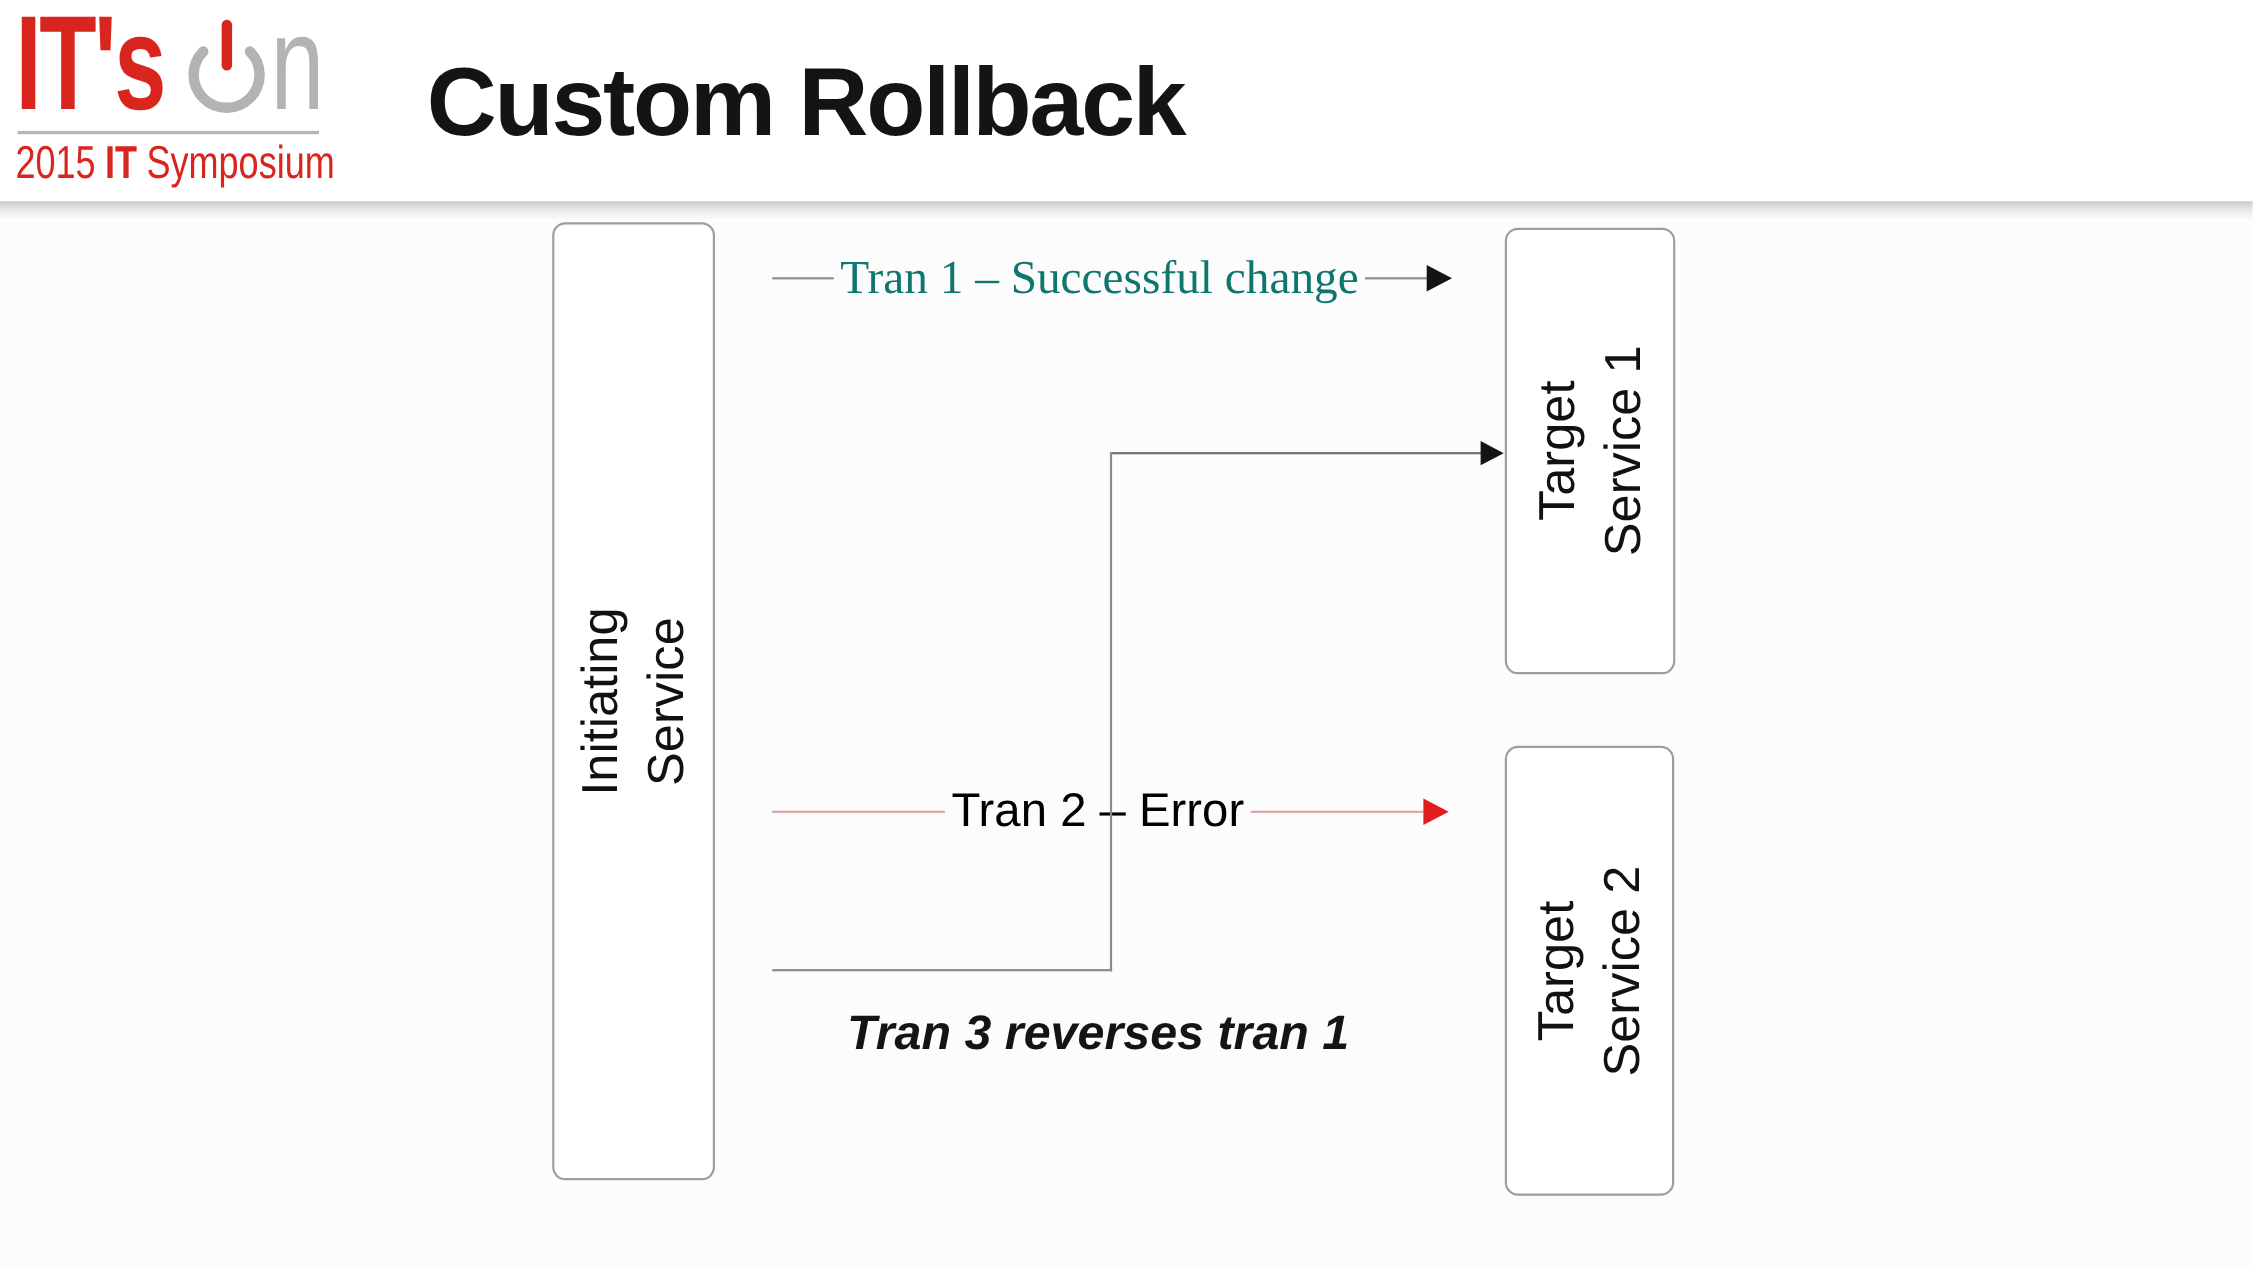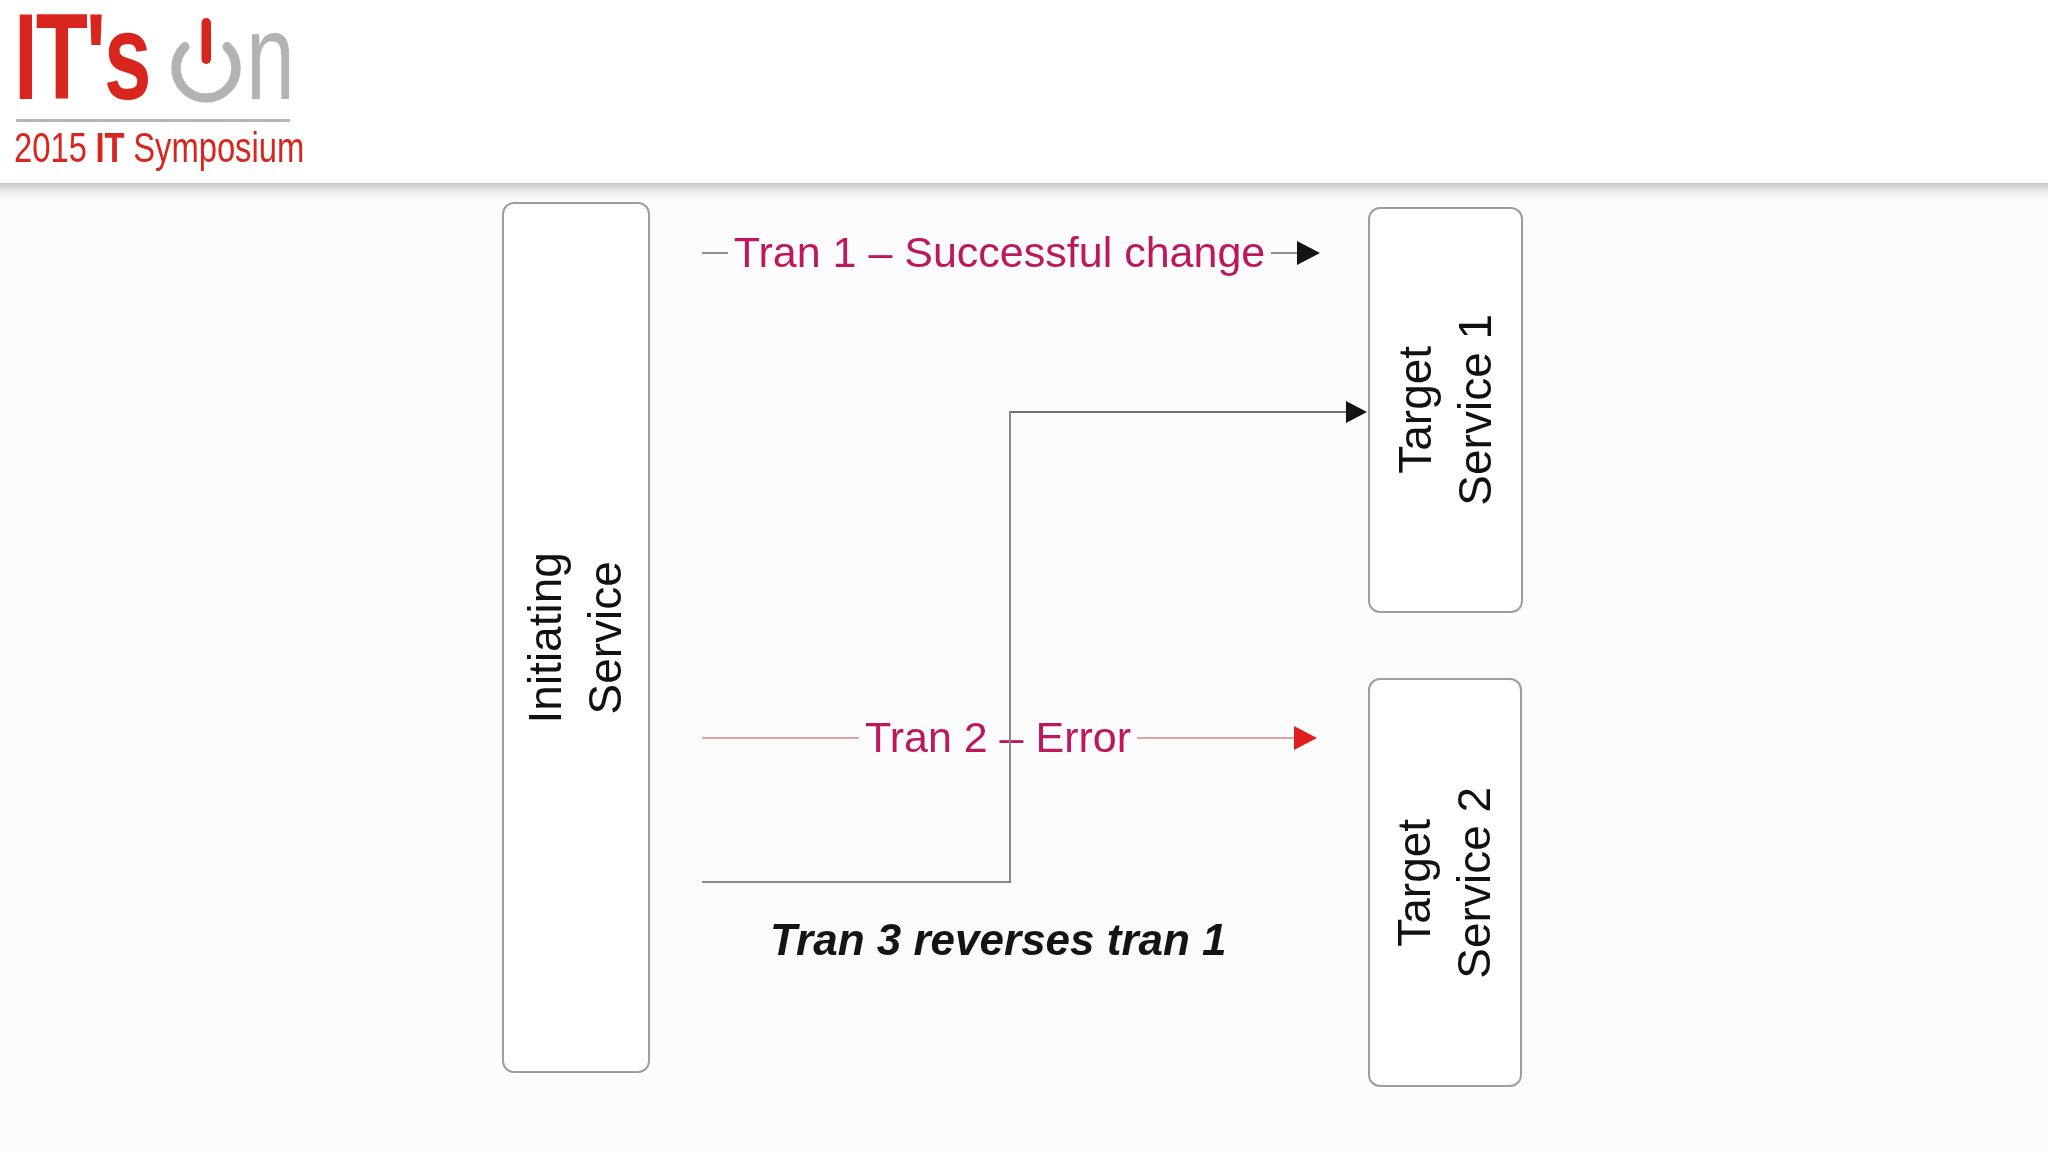--- a/index.html
+++ b/index.html
@@ -38,25 +38,25 @@
   #box-target2   { left:1368px; top:678px; width:154px; height:409px; }
 
   
   .arrow-row { position:absolute; display:flex; align-items:center; }
   .arrow-row .seg { height:2px; flex:1 1 0; }
   .arrow-row .lbl { white-space:nowrap; padding:0 6px; font-size:43px; line-height:1.2; }
   .arrow-row .head { width:0; height:0; border-top:12px solid transparent;
                      border-bottom:12px solid transparent; }
   #tran1-arrow { left:702px; top:225px; width:618px; height:56px; }
   #tran1-arrow .seg { background:#8e8e8e; }
-  #tran1-arrow .lbl { color:#be185d; }
+  #tran1-arrow .lbl { color:#0f766e;font-family:Liberation Serif, serif; }
   #tran1-arrow .head { border-left:23px solid #141414; }
   #tran2-arrow { left:702px; top:710px; width:615px; height:56px; }
   #tran2-arrow .seg { background:#e2a3a3; }
-  #tran2-arrow .lbl { color:#be185d; }
+  #tran2-arrow .lbl { color:#000000; }
   #tran2-arrow .head { border-left:23px solid #e01e1e; }
 
   
   .wire { position:absolute; background:#8a8a8a; }
   #tran3-seg-bottom { left:702px;  top:881px; width:309px; height:2px; }
   #tran3-seg-vert   { left:1009px; top:411px; width:2px;  height:472px; }
   #tran3-seg-top    { left:1011px; top:411px; width:336px; height:2px; background:#707070; }
   #tran3-head { position:absolute; left:1346px; top:401px; width:0; height:0;
                 border-top:11px solid transparent; border-bottom:11px solid transparent;
                 border-left:21px solid #141414; }
@@ -75,20 +75,21 @@
       <path d="M 57.2 30.8 A 30 30 0 1 1 14.8 30.8" fill="none" stroke="#b3b3b3" stroke-width="9.5" stroke-linecap="round"></path>
       <rect x="31.5" y="2" width="9.5" height="46" rx="4.7" fill="#d8251d"></rect>
     </svg>
     <span id="logo-n">n</span>
     <div id="logo-rule"></div>
     <div id="logo-tagline">
       <span class="sp">2015</span><span class="sp bold">IT</span><span>Symposium</span>
     </div>
   </div>
 
+  <h1 id="page-title">Custom Rollback</h1>
 
   <div id="header-band"></div>
   <div id="slide-area"></div>
 
   <div class="node-box" id="box-initiating">
     <div class="node-label">
       <div>Initiating</div>
       <div>Service</div>
     </div>
   </div>

